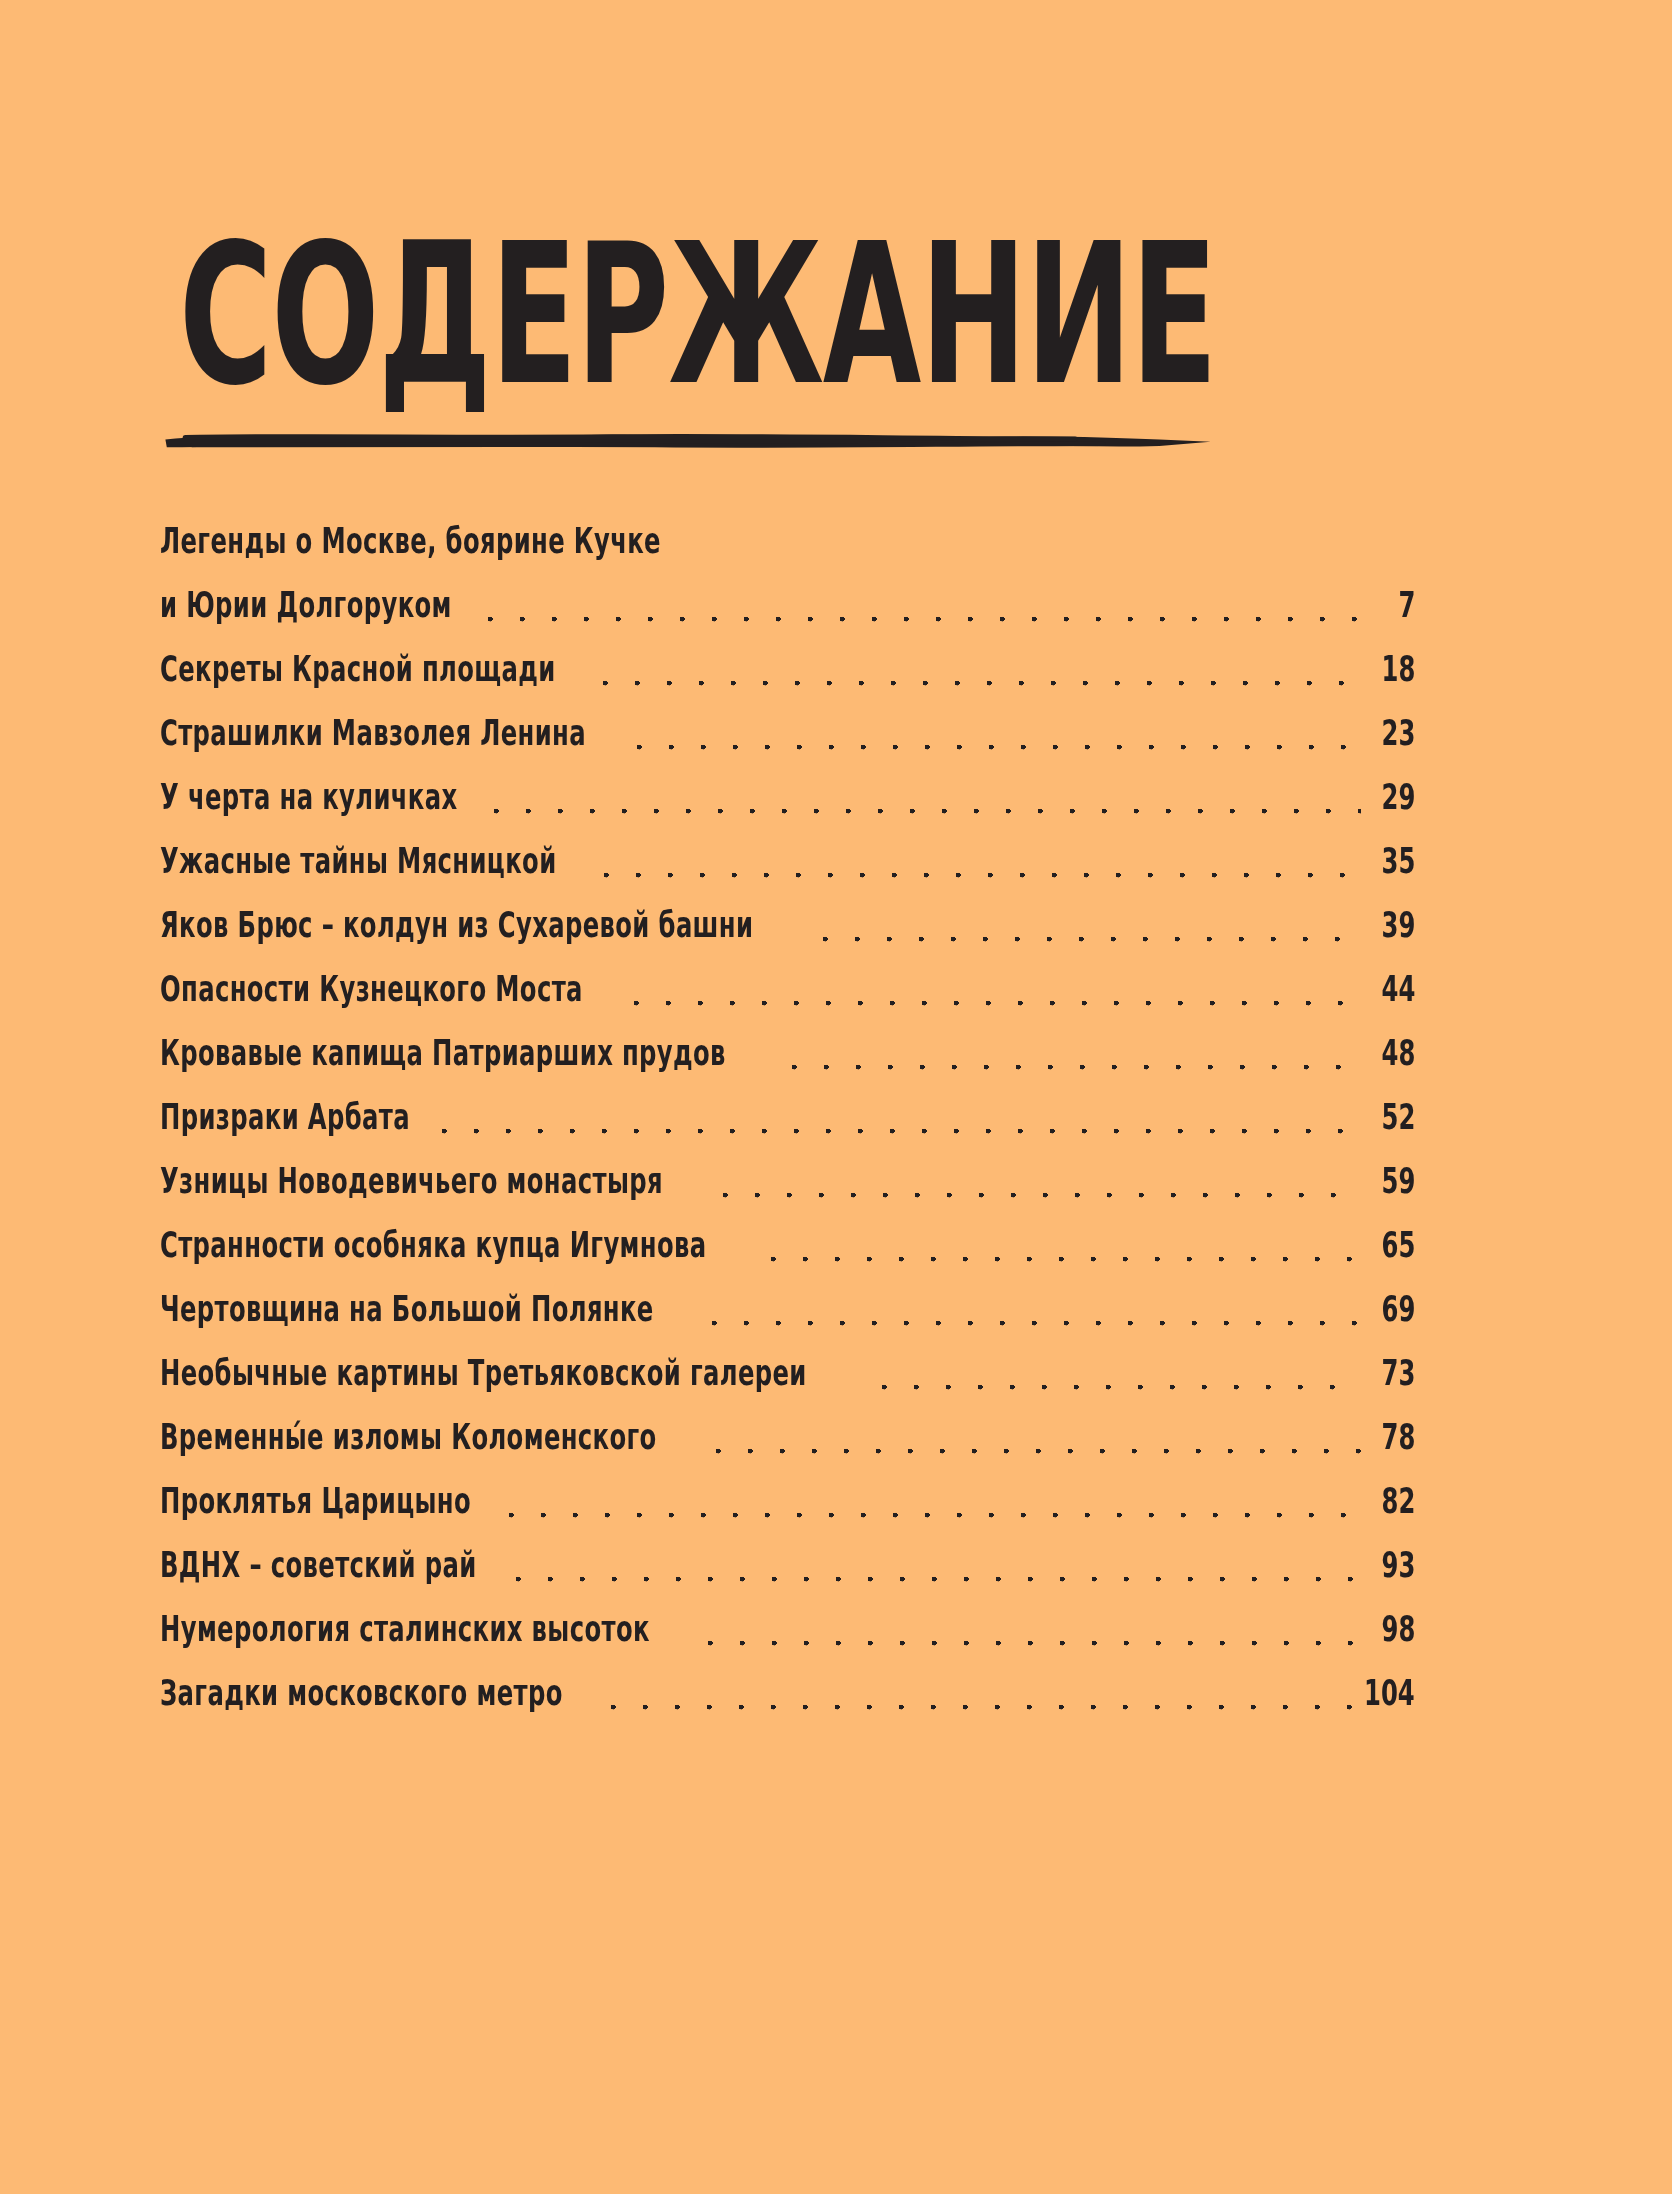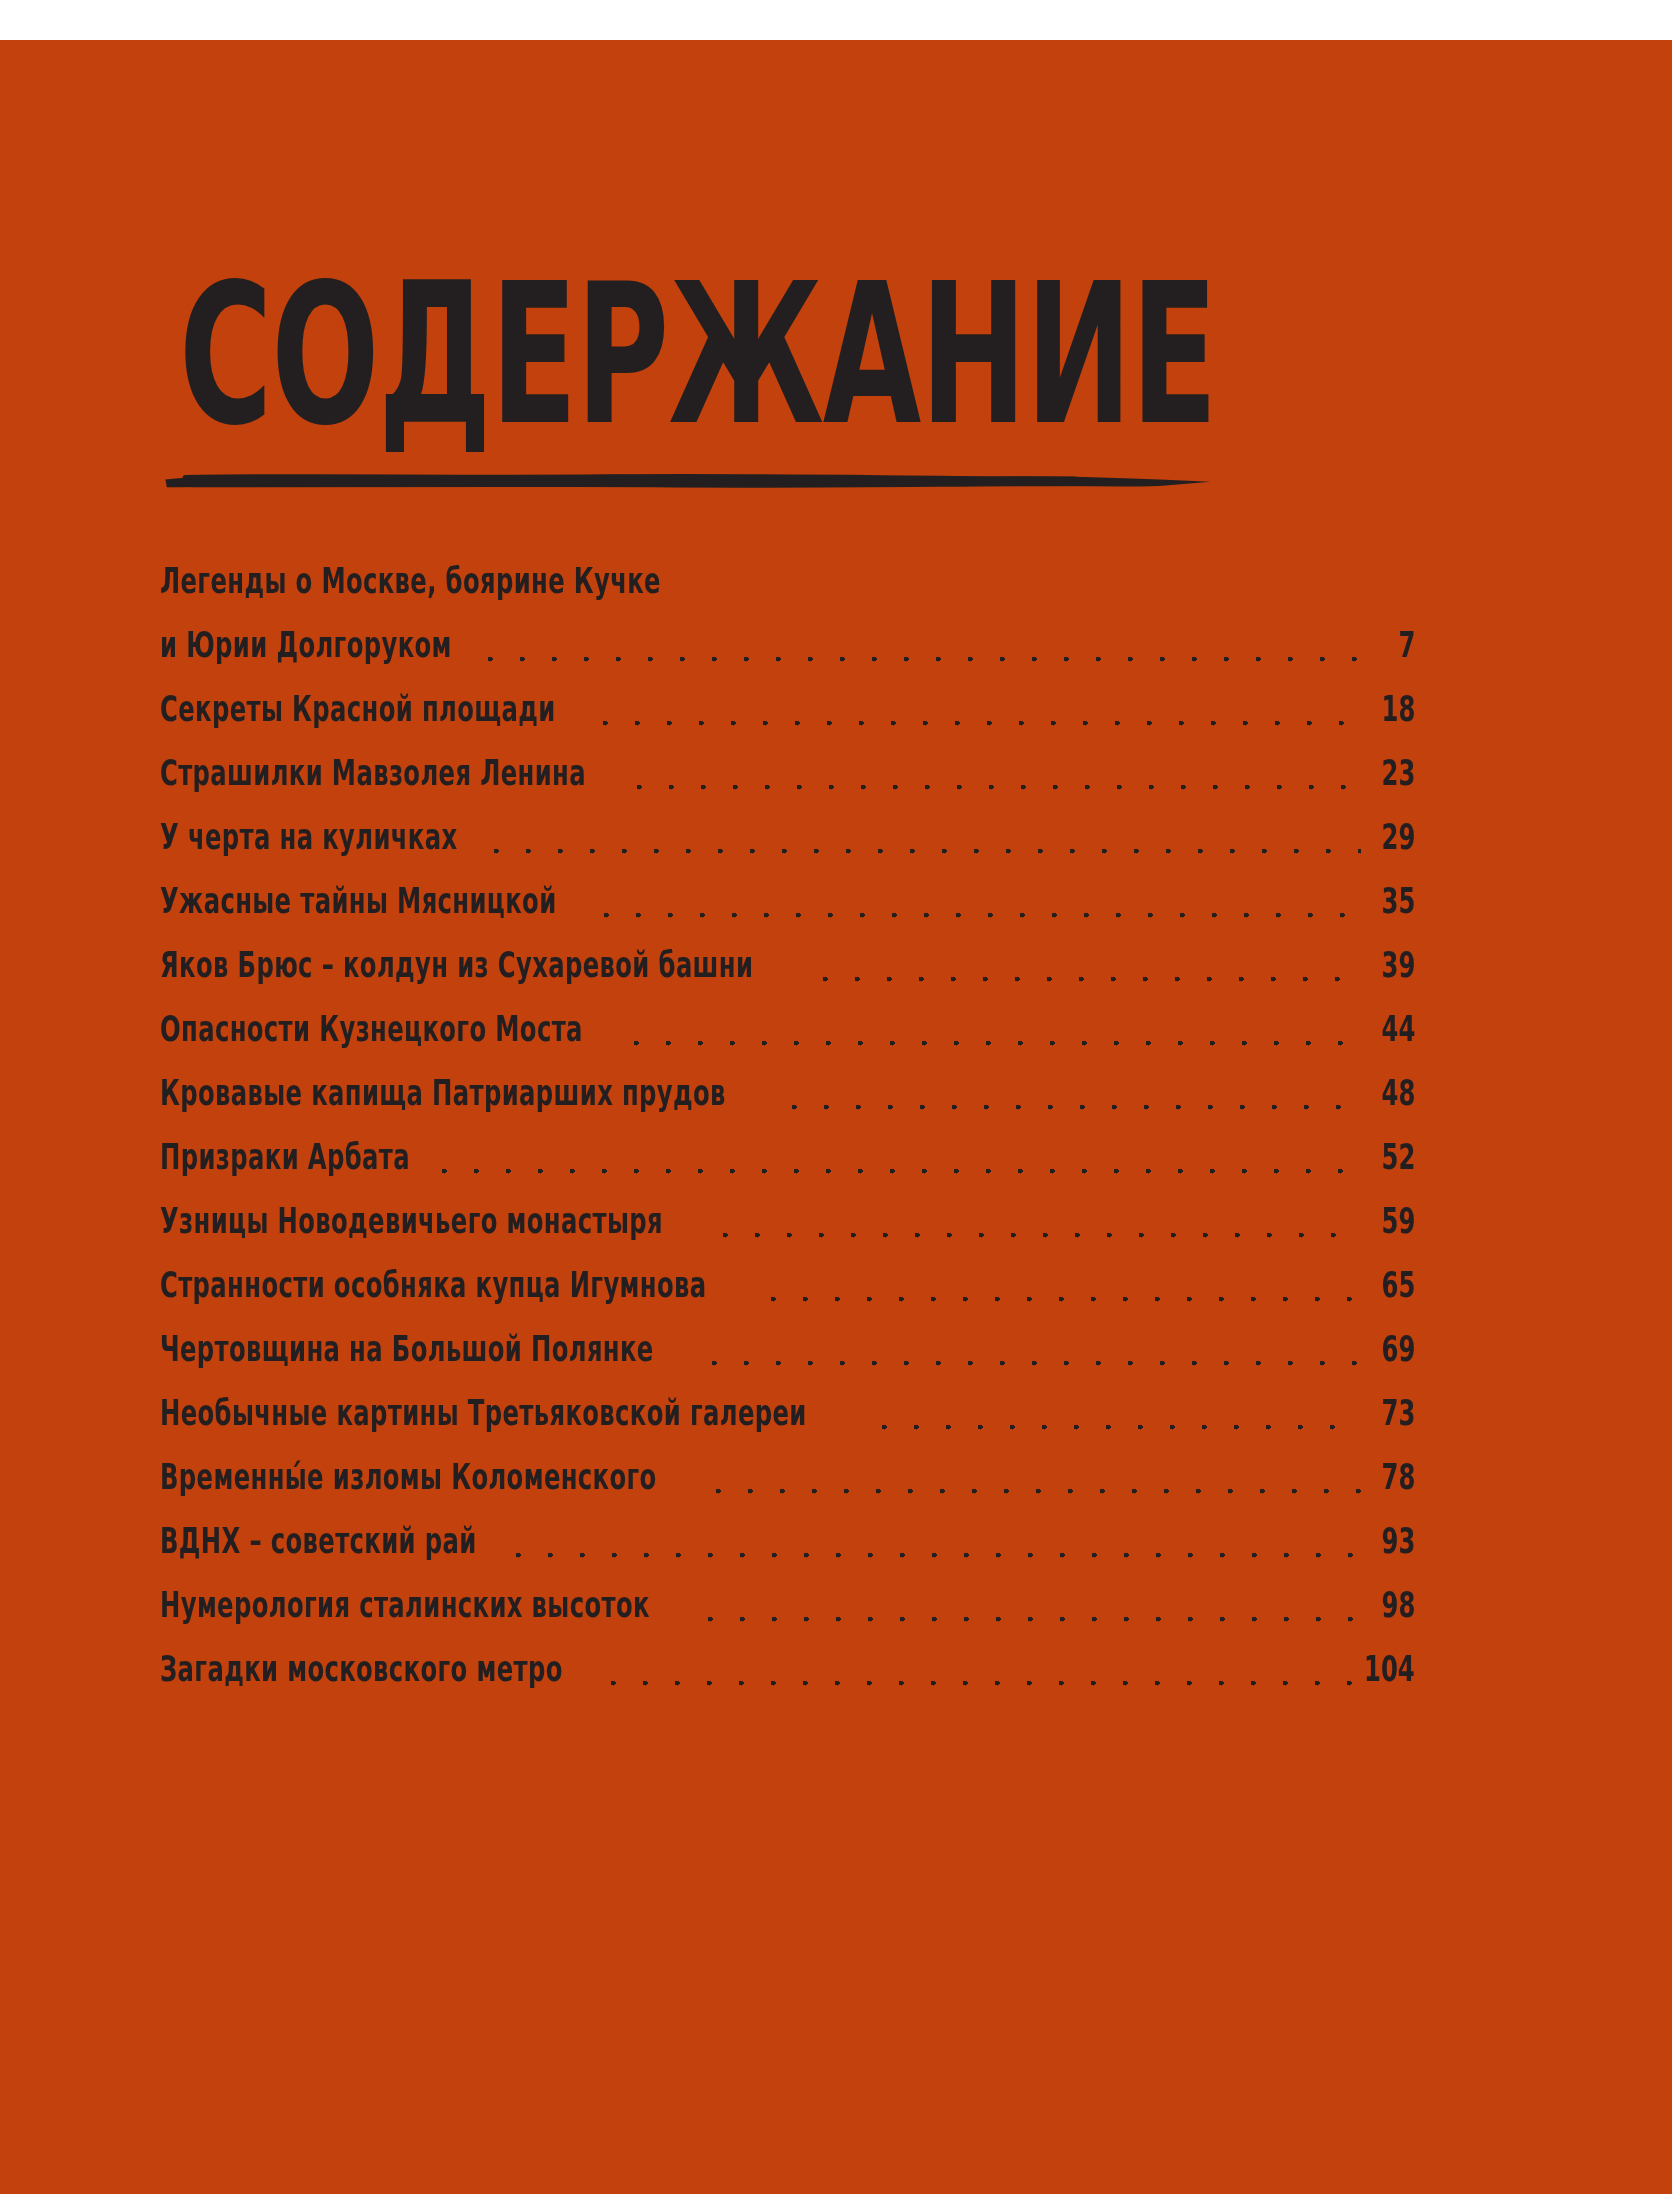--- a/index.html
+++ b/index.html
@@ -11,23 +11,22 @@
     width: 1673px;
     height: 2194px;
     position: relative;
     font-family: "Liberation Sans", sans-serif;
     -webkit-font-smoothing: antialiased;
   }
 
   #page {
     position: absolute;
     inset: 0;
-    background: #c2410c;
+    background: #fdba74;
     overflow: hidden;
-    margin-top: 40px;
   }
 
   
   #title-block {
     position: absolute;
     left: 179px;
     top: 223px;
     width: 1122px;
   }
 
@@ -255,20 +254,27 @@
       </div>
       <div class="toc-entry">
         <div class="toc-line">
           <span class="toc-text">Временны́е изломы Коломенского</span>
           <span class="toc-dots"></span>
           <span class="toc-page">78</span>
         </div>
       </div>
       <div class="toc-entry">
         <div class="toc-line">
+          <span class="toc-text">Проклятья Царицыно</span>
+          <span class="toc-dots"></span>
+          <span class="toc-page">82</span>
+        </div>
+      </div>
+      <div class="toc-entry">
+        <div class="toc-line">
           <span class="toc-text">ВДНХ – советский рай</span>
           <span class="toc-dots"></span>
           <span class="toc-page">93</span>
         </div>
       </div>
       <div class="toc-entry">
         <div class="toc-line">
           <span class="toc-text">Нумерология сталинских высоток</span>
           <span class="toc-dots"></span>
           <span class="toc-page">98</span>

